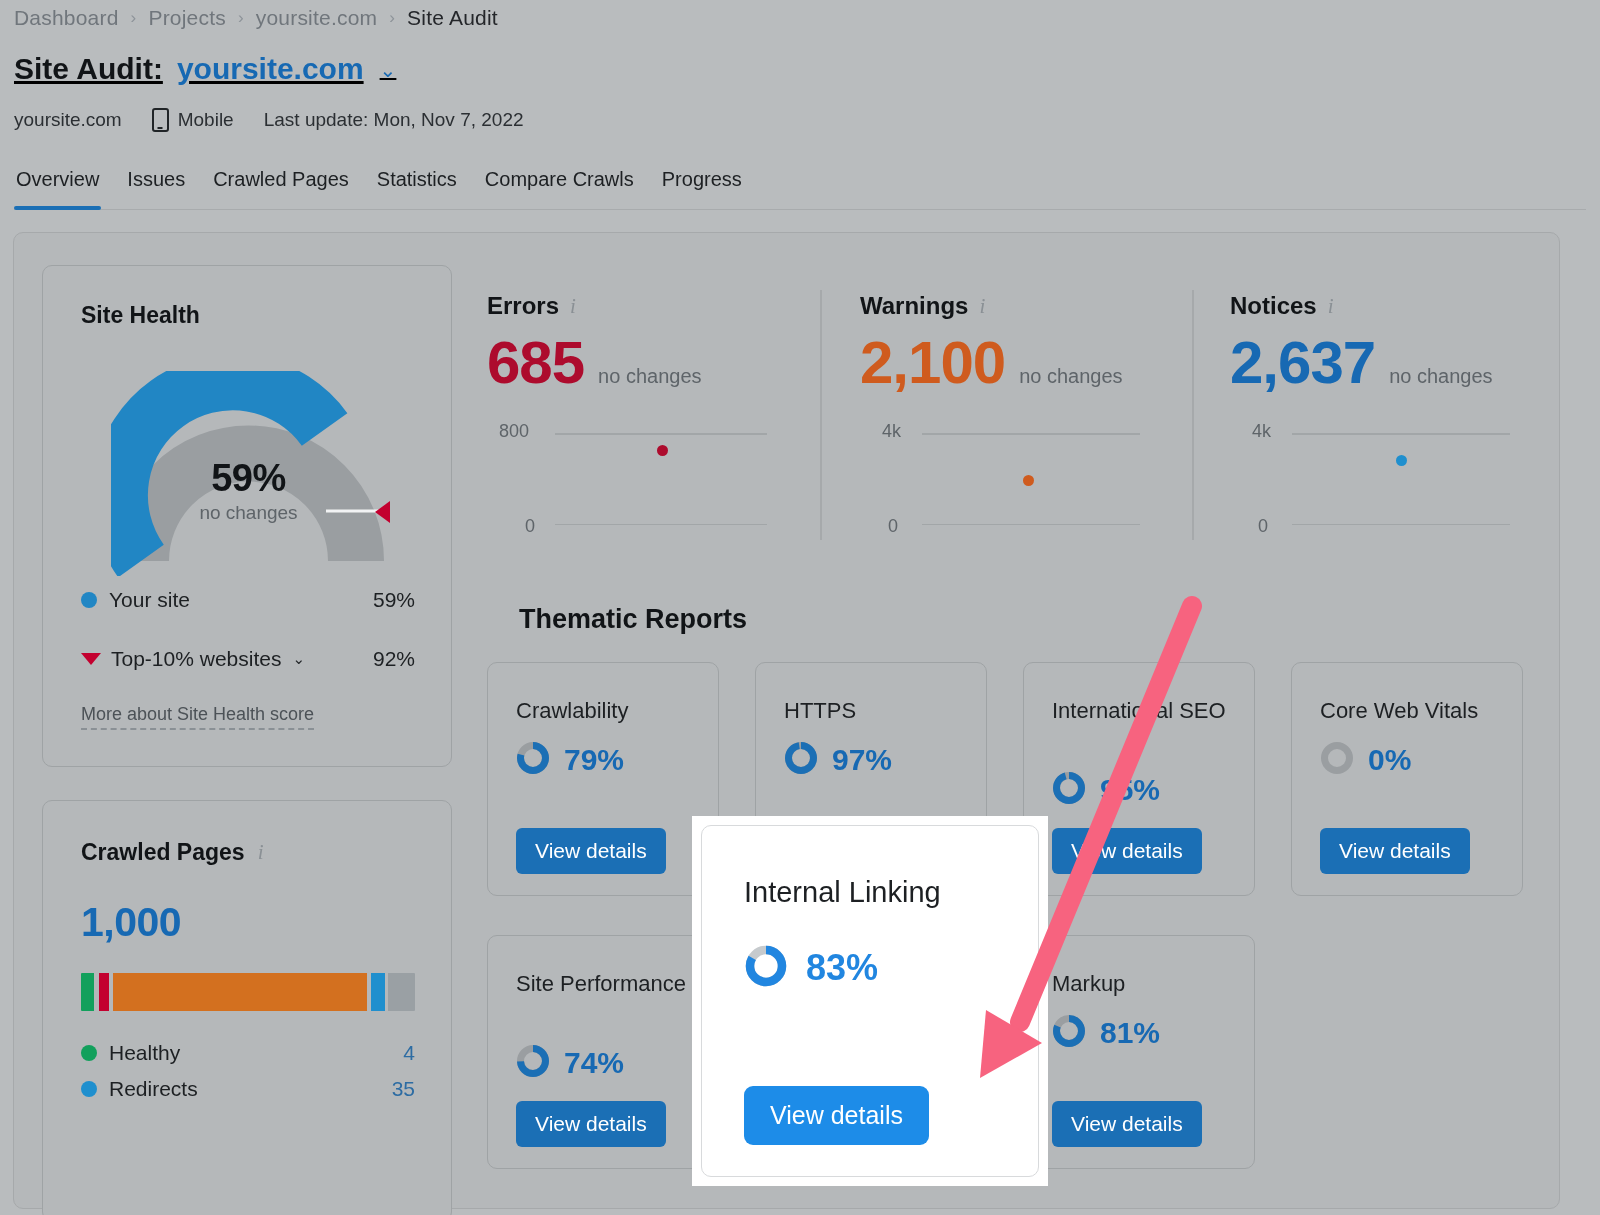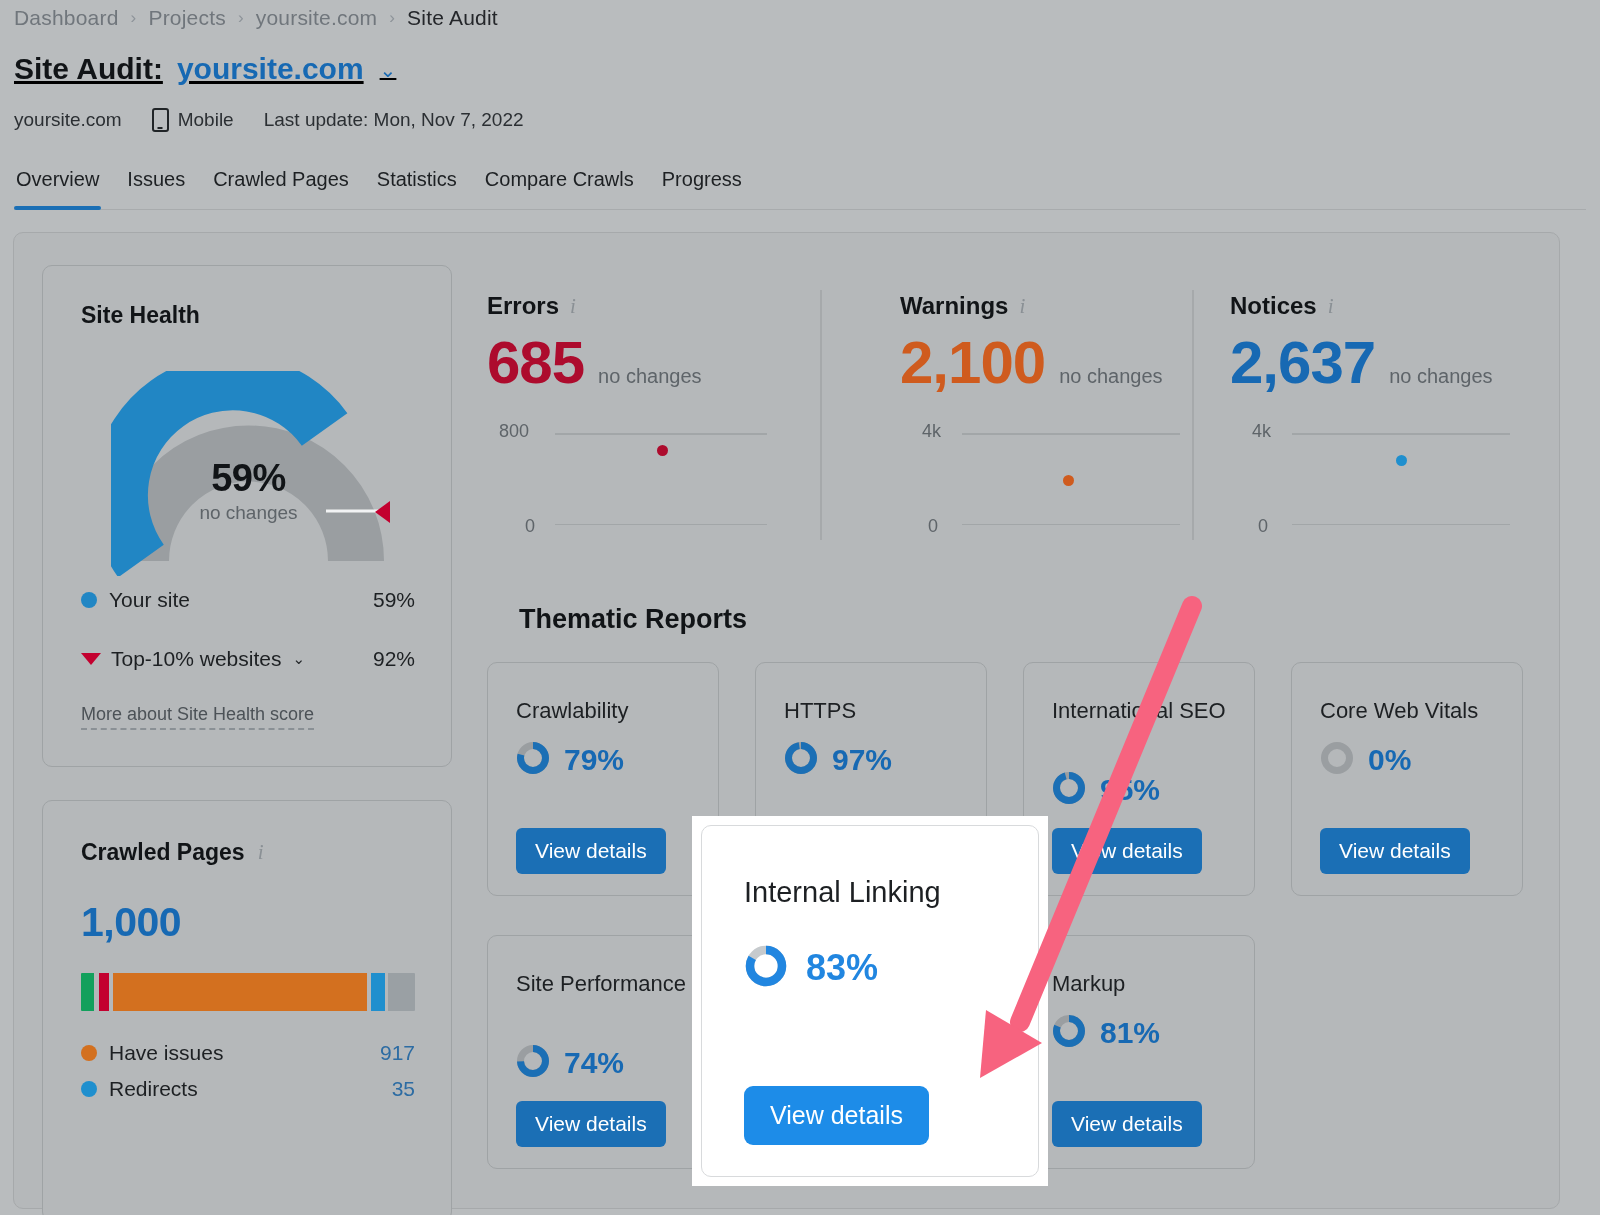--- a/index.html
+++ b/index.html
@@ -344,23 +344,23 @@
         <div style="width: 1.2%; background: rgb(181, 184, 186);"></div>
         <div style="width: 76%; background: rgb(211, 112, 31);"></div>
         <div style="width: 1%; background: rgb(181, 184, 186);"></div>
         <div style="width: 4.3%; background: rgb(31, 143, 206);"></div>
         <div style="width: 1%; background: rgb(181, 184, 186);"></div>
         <div style="width: 8%; background: rgb(154, 160, 164);"></div>
       </div>
 
     <div class="crawled-legend" style="top:240px;">
       <div class="legend-row">
-        <span class="dot" style="background:#d3701f;"></span>
-        <span class="lab">Have issues</span>
-        <span class="val">917</span>
+        <span class="dot" style="background:#12a05c;"></span>
+        <span class="lab">Healthy</span>
+        <span class="val">4</span>
       </div>
       <div class="legend-row">
         <span class="dot" style="background:#1f8fce;"></span>
         <span class="lab">Redirects</span>
         <span class="val">35</span>
       </div>
     </div>
   </div>
 
   <div class="stat" style="left:487px; width:300px;">
@@ -375,21 +375,21 @@
     <div class="spark">
       <span class="ax-lab" style="left:12px; top:-2px;">800</span>
       <span class="ax-line" style="left:68px; right:20px; top:10px;"></span>
       <span class="ax-lab" style="left:38px; bottom:-4px;">0</span>
       <span class="ax-line" style="left:68px; right:20px; bottom:8px;"></span>
       <span class="pt" style="background:#ad0b2d; left:170px; top:22px;"></span>
     </div>
   </div>
   <div class="stat-divider" style="left:820px;"></div>
 
-  <div class="stat" style="left:900px; width:300px;">
+  <div class="stat" style="left:860px; width:300px;">
     <div class="stat-head">
       <span>Warnings</span>
       <span class="info-i">i</span>
     </div>
     <div class="stat-num-row">
       <span class="stat-num" style="color:#cf5b1e;">2,100</span>
       <span class="stat-change">no changes</span>
     </div>
     <div class="spark">
       <span class="ax-lab" style="left:22px; top:-2px;">4k</span>

